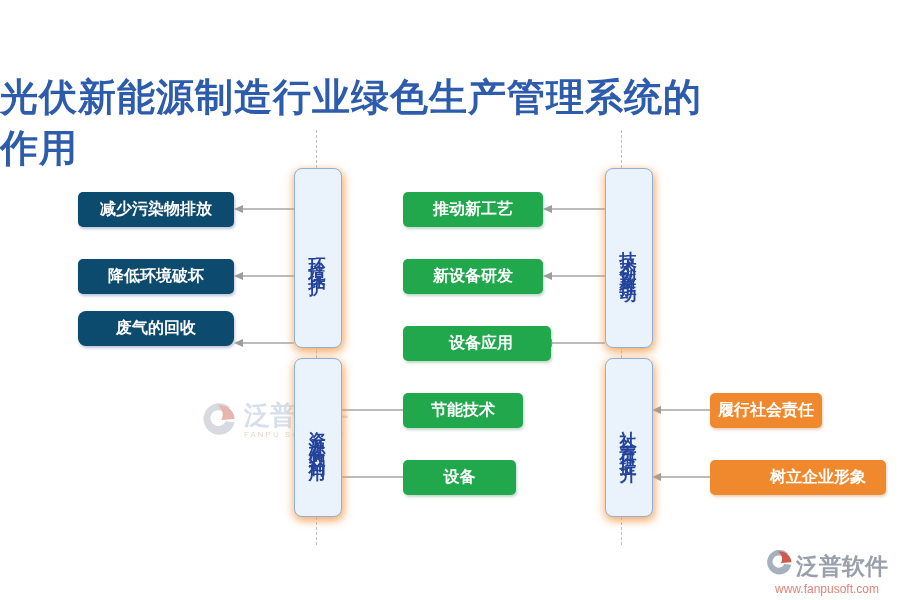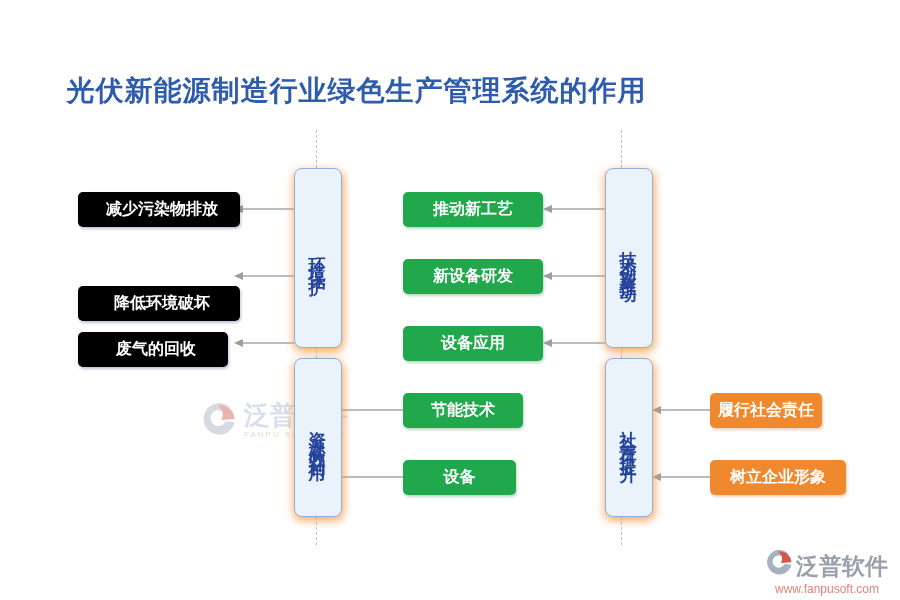--- a/index.html
+++ b/index.html
@@ -1,24 +1,24 @@
 <!DOCTYPE html>
 <html><head>
 <meta charset="utf-8">
 <style>
   html,body{margin:0;padding:0;background:#ffffff;}
   #stage{position:relative;width:900px;height:600px;background:#ffffff;overflow:hidden;
          font-family:"Liberation Sans",sans-serif;}
-  .title{position:absolute;top:72px;left:0;width:713px;text-align:center;
-         font-family:"DejaVu Serif",serif;font-weight:bold;font-size:28px;
+  .title{position:absolute;top:72px;left:0;width:713px;text-align:left;
+         font-family:"DejaVu Serif",serif;font-weight:bold;font-size:38px;
          letter-spacing:1px;color:#2e5cac;}
   .node{position:absolute;display:flex;align-items:center;justify-content:center;
         color:#fff;font-weight:bold;font-size:16px;border-radius:5px;height:35px;
         font-family:"Liberation Sans",sans-serif;z-index:3;}
-  .node.blue{background:#000000;box-shadow:1px 2px 3px rgba(25,60,130,.30);padding-left:6px;}
+  .node.blue{background:#0c4a6e;box-shadow:1px 2px 3px rgba(25,60,130,.30);}
   .node.green{background:#21a84d;box-shadow:1px 2px 3px rgba(20,110,55,.28);}
   .node.orange{background:#f0882d;box-shadow:1px 2px 3px rgba(190,105,35,.30);}
   .panel{position:absolute;width:46px;background:#eaf2fc;border:1px solid #8fb0dd;
          border-radius:8px;display:flex;align-items:center;justify-content:center;
          writing-mode:vertical-rl;text-orientation:upright;
          font-family:"DejaVu Serif",serif;font-weight:bold;font-size:17px;
          letter-spacing:7px;color:#24439b;z-index:2;
          box-shadow:2px 3px 8px rgba(244,156,74,.75),-2px 3px 8px rgba(244,156,74,.40);}
   .hline{position:absolute;height:2px;background:#bcbcbc;z-index:1;}
   .arrow-left{position:absolute;width:0;height:0;border-top:4px solid transparent;
@@ -63,31 +63,31 @@
       <span class="wm-sub">FANPU SOFTWARE</span>
     </span>
   </div>
 
   <div class="panel" style="left:294px;top:168px;height:178px;">环境保护</div>
   <div class="panel" style="left:294px;top:358px;height:157px;">资源高效利用</div>
   <div class="panel" style="left:605px;top:168px;height:178px;">技术创新推动</div>
   <div class="panel" style="left:605px;top:358px;height:157px;">社会责任提升</div>
 
   <div class="node blue" style="left:78px;top:192px;width:156px;">减少污染物排放</div>
-  <div class="node blue" style="left:78px;top:259px;width:156px;margin-top:27px;">降低环境破坏</div>
-  <div class="node blue" style="left:78px;top:332px;width:144px;">废气的回收</div>
+  <div class="node blue" style="left:78px;top:259px;width:156px;">降低环境破坏</div>
+  <div class="node blue" style="left:78px;top:311px;width:156px;border-radius:8px;">废气的回收</div>
 
   <div class="node green" style="left:403px;top:259px;width:140px;">新设备研发</div>
   <div class="node green" style="left:403px;top:192px;width:140px;">推动新工艺</div>
-  <div class="node green" style="left:403px;top:326px;width:140px;">设备应用</div>
+  <div class="node green" style="left:403px;top:326px;width:140px;padding-left:8px;">设备应用</div>
   <div class="node green" style="left:403px;top:393px;width:120px;">节能技术</div>
   <div class="node green" style="left:403px;top:460px;width:113px;">设备</div>
 
   <div class="node orange" style="left:710px;top:393px;width:112px;">履行社会责任</div>
-  <div class="node orange" style="left:710px;top:460px;width:136px;">树立企业形象</div>
+  <div class="node orange" style="left:710px;top:460px;width:136px;padding-left:40px;">树立企业形象</div>
 
   <div class="arrow-left" style="left:234px;top:205px;"></div>
   <div class="hline" style="left:243px;top:208px;width:51px;"></div>
   <div class="arrow-left" style="left:234px;top:272px;"></div>
   <div class="hline" style="left:243px;top:275px;width:51px;"></div>
   <div class="arrow-left" style="left:234px;top:339px;"></div>
   <div class="hline" style="left:243px;top:342px;width:51px;"></div>
 
   <div class="arrow-left" style="left:543px;top:205px;"></div>
   <div class="hline" style="left:552px;top:208px;width:53px;"></div>

